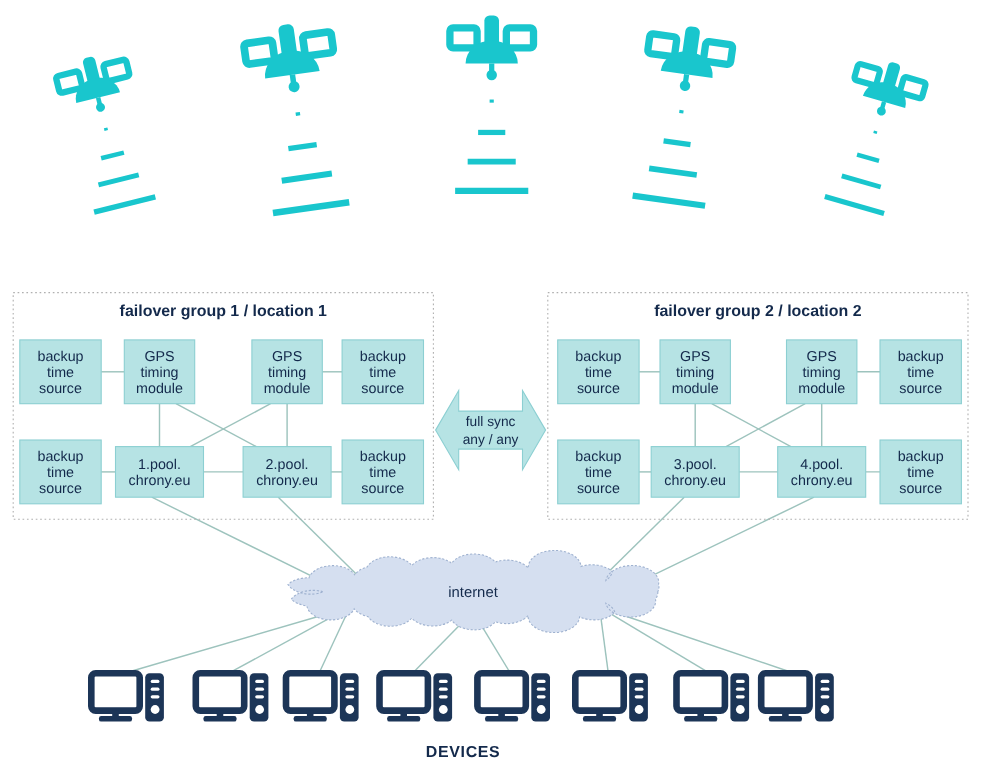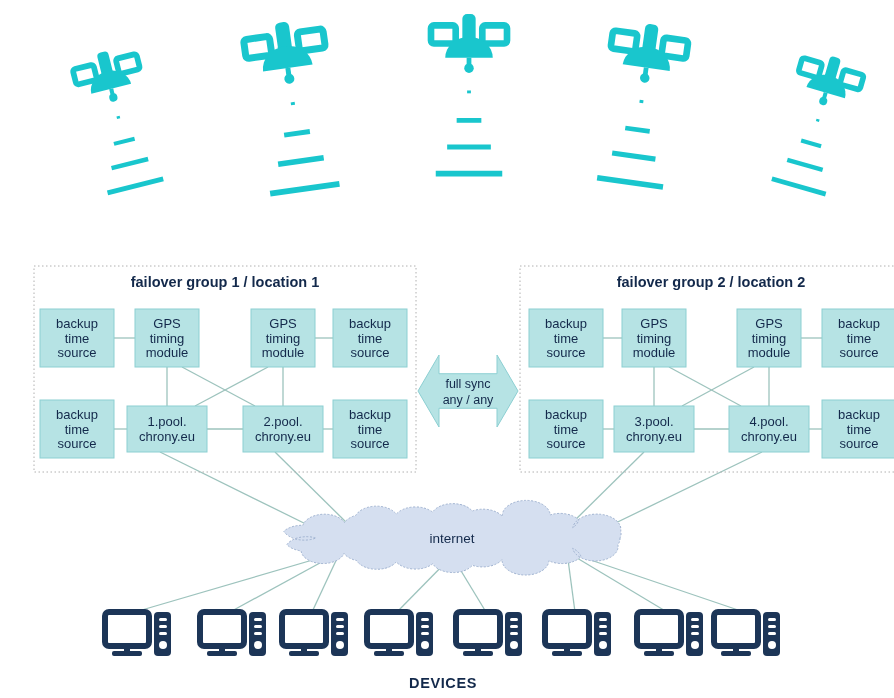--- a/index.html
+++ b/index.html
@@ -12,21 +12,20 @@
     height: 698px;
     position: relative;
     overflow: hidden;
     font-family: "Liberation Sans", sans-serif;
   }
   #root {
     position: absolute;
     left: 0; top: 0;
     width: 860px;
     height: 698px;
-    margin-left: 22px;
   }
   svg.stage {
     position: absolute;
     left: 0; top: 0;
     width: 894px;
     height: 698px;
     display: block;
   }
   .box-label {
     font-family: "Liberation Sans", sans-serif;

